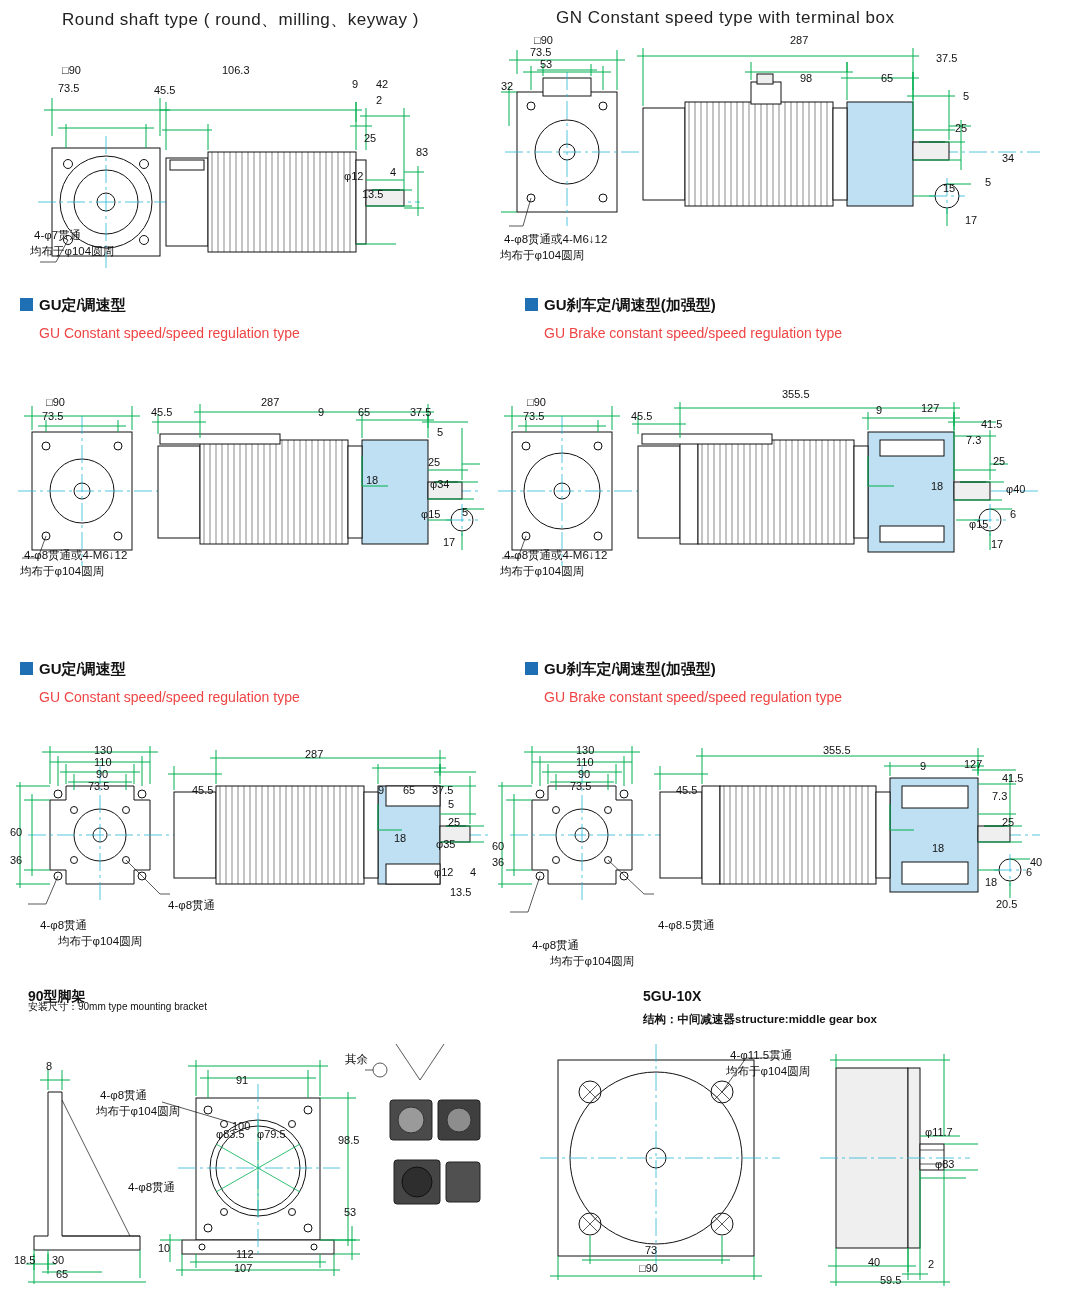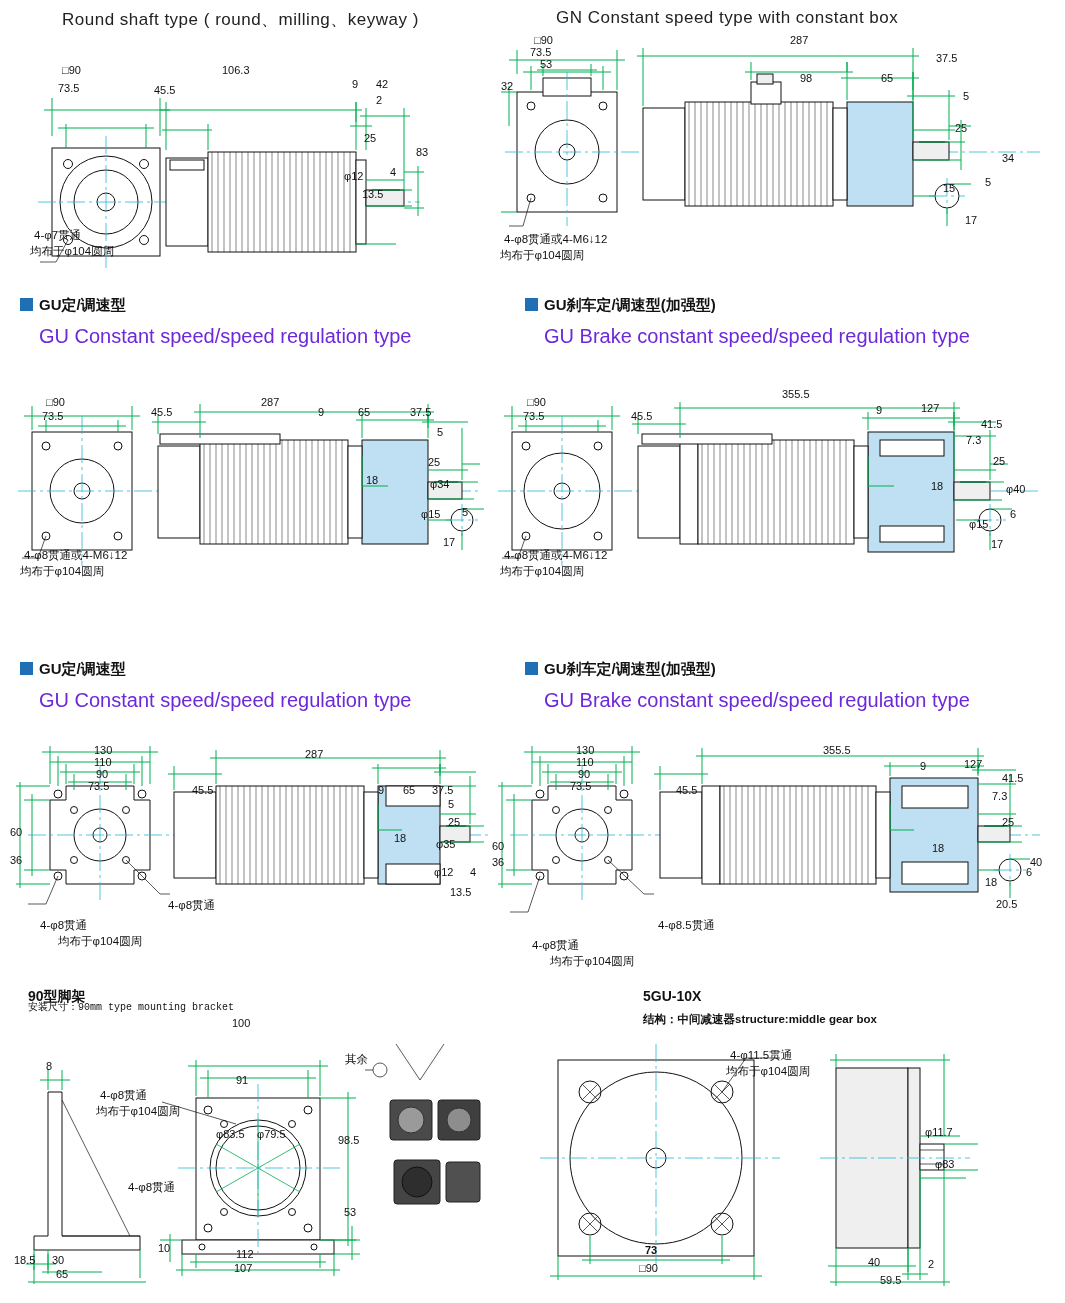--- a/index.html
+++ b/index.html
@@ -5,21 +5,21 @@
   html,body{margin:0;padding:0;}
   body{
     width:1065px;height:1303px;background:#ffffff;
     font-family:"Liberation Sans", sans-serif;
     color:#1a1a1a;position:relative;overflow:hidden;
   }
   .page{position:relative;width:1065px;height:1303px;}
   .abs{position:absolute;}
   .hdr-title{font-size:17px;letter-spacing:.5px;color:#222;}
   .sec-cn{font-size:15px;font-weight:bold;color:#111;}
-  .sec-en{font-size:20px;color:#6d28d9;}
+  .sec-en{font-size:14px;color:#ef4444;}
   .blue-sq{display:inline-block;width:13px;height:13px;background:#1f6fb5;margin-right:6px;vertical-align:-1px;}
   .note-cn{font-size:11.5px;color:#111;}
   .dim{font-size:11px;color:#111;}
   .cyan-note{font-size:12px;color:#2ca8c8;text-align:center;line-height:1.45;}
   .small-bold{font-size:11.5px;font-weight:bold;color:#111;}
   .tiny{font-size:10px;color:#111;}
   svg{display:block;overflow:visible;}
   .g{stroke:#00b050;fill:none;stroke-width:1;}
   .gthin{stroke:#00b050;fill:none;stroke-width:.8;}
   .k{stroke:#111;fill:none;stroke-width:1;}
@@ -29,21 +29,21 @@
   .fillwhite{fill:#ffffff;stroke:#111;stroke-width:1;}
   .fillgray{fill:#efefef;stroke:#111;stroke-width:1;}
   .hatch{stroke:#111;stroke-width:.5;}
 </style>
 </head>
 <body>
 
 <div class="page">
 
   <div class="abs hdr-title" style="left:30px;top:8px;margin-left:32px;">Round shaft type ( round、milling、keyway )</div>
-  <div class="abs hdr-title" style="left:556px;top:8px;">GN Constant speed type with constant box</div>
+  <div class="abs hdr-title" style="left:556px;top:8px;">GN Constant speed type with terminal box</div>
 
   <div class="abs" style="left:20px;top:40px;width:420px;height:230px;">
     <svg width="420" height="230" viewBox="0 0 420 230">
 
       <rect class="k" x="32" y="108" width="108" height="108"></rect>
       <circle class="k" cx="86" cy="162" r="46"></circle>
       <circle class="k" cx="86" cy="162" r="32"></circle>
       <circle class="k" cx="86" cy="162" r="9"></circle>
       <circle class="k" cx="48" cy="124" r="4.5"></circle>
       <circle class="k" cx="124" cy="124" r="4.5"></circle>
@@ -721,21 +721,21 @@
   <div class="abs dim" style="left:932px;top:842px;">18</div>
   <div class="abs dim" style="left:1030px;top:856px;">40</div>
   <div class="abs dim" style="left:985px;top:876px;">18</div>
   <div class="abs dim" style="left:1026px;top:866px;">6</div>
   <div class="abs dim" style="left:996px;top:898px;">20.5</div>
   <div class="abs note-cn" style="left:532px;top:938px;">4-φ8贯通</div>
   <div class="abs note-cn" style="left:550px;top:954px;">均布于φ104圆周</div>
   <div class="abs note-cn" style="left:658px;top:918px;">4-φ8.5贯通</div>
 
   <div class="abs sec-cn" style="left:28px;top:988px;font-size:14px;">90型脚架</div>
-  <div class="abs tiny" style="left:28px;top:1000px;font-family:Liberation Mono, monospace;">安装尺寸：90mm type mounting bracket</div>
+  <div class="abs tiny" style="left:28px;top:1000px;">安装尺寸：90mm type mounting bracket</div>
   <div class="abs small-bold" style="left:643px;top:988px;font-size:14px;">5GU-10X</div>
   <div class="abs small-bold" style="left:643px;top:1012px;">结构：中间减速器structure:middle gear box</div>
 
   <div class="abs" style="left:10px;top:1040px;width:470px;height:250px;">
     <svg width="470" height="250" viewBox="0 0 470 250">
 
       <path class="k" d="M38 52 L52 52 L52 196 L130 196 L130 210 L24 210 L24 196 L38 196 Z"></path>
       <line class="kthin" x1="52" y1="196" x2="130" y2="196"></line>
       <line class="kthin" x1="52" y1="60" x2="120" y2="196"></line>
       <g class="g">
@@ -811,21 +811,21 @@
         <rect x="384" y="120" width="46" height="44" rx="3" fill="#454545" stroke="#222"></rect>
         <circle cx="407" cy="142" r="15" fill="#2e2e2e" stroke="#111"></circle>
         <rect x="436" y="122" width="34" height="40" rx="3" fill="#505050" stroke="#222"></rect>
       </g>
       <g class="kthin">
         <line x1="226" y1="84" x2="152" y2="62"></line>
       </g>
     </svg>
   </div>
   <div class="abs dim" style="left:46px;top:1060px;">8</div>
-  <div class="abs dim" style="left:232px;top:1017px;">100</div>
+  <div class="abs dim" style="left:232px;top:1120px;">100</div>
   <div class="abs dim" style="left:236px;top:1074px;">91</div>
   <div class="abs dim" style="left:216px;top:1128px;">φ83.5</div>
   <div class="abs dim" style="left:257px;top:1128px;">φ79.5</div>
   <div class="abs dim" style="left:338px;top:1134px;">98.5</div>
   <div class="abs dim" style="left:344px;top:1206px;">53</div>
   <div class="abs dim" style="left:158px;top:1242px;">10</div>
   <div class="abs dim" style="left:236px;top:1248px;">112</div>
   <div class="abs dim" style="left:234px;top:1262px;">107</div>
   <div class="abs dim" style="left:14px;top:1254px;">18.5</div>
   <div class="abs dim" style="left:52px;top:1254px;">30</div>
@@ -891,19 +891,19 @@
       <g class="kthin">
         <line x1="192" y1="52" x2="216" y2="18"></line>
         <line x1="216" y1="18" x2="250" y2="18"></line>
       </g>
     </svg>
   </div>
   <div class="abs note-cn" style="left:730px;top:1048px;">4-φ11.5贯通</div>
   <div class="abs note-cn" style="left:726px;top:1064px;">均布于φ104圆周</div>
   <div class="abs dim" style="left:925px;top:1126px;">φ11.7</div>
   <div class="abs dim" style="left:935px;top:1158px;">φ83</div>
-  <div class="abs dim" style="left:645px;top:1244px;font-weight:bold;">73</div>
+  <div class="abs dim" style="left:645px;top:1244px;">73</div>
   <div class="abs dim" style="left:639px;top:1262px;">□90</div>
   <div class="abs dim" style="left:868px;top:1256px;">40</div>
   <div class="abs dim" style="left:928px;top:1258px;">2</div>
   <div class="abs dim" style="left:880px;top:1274px;">59.5</div>
 
 </div>
 
 </body></html>

